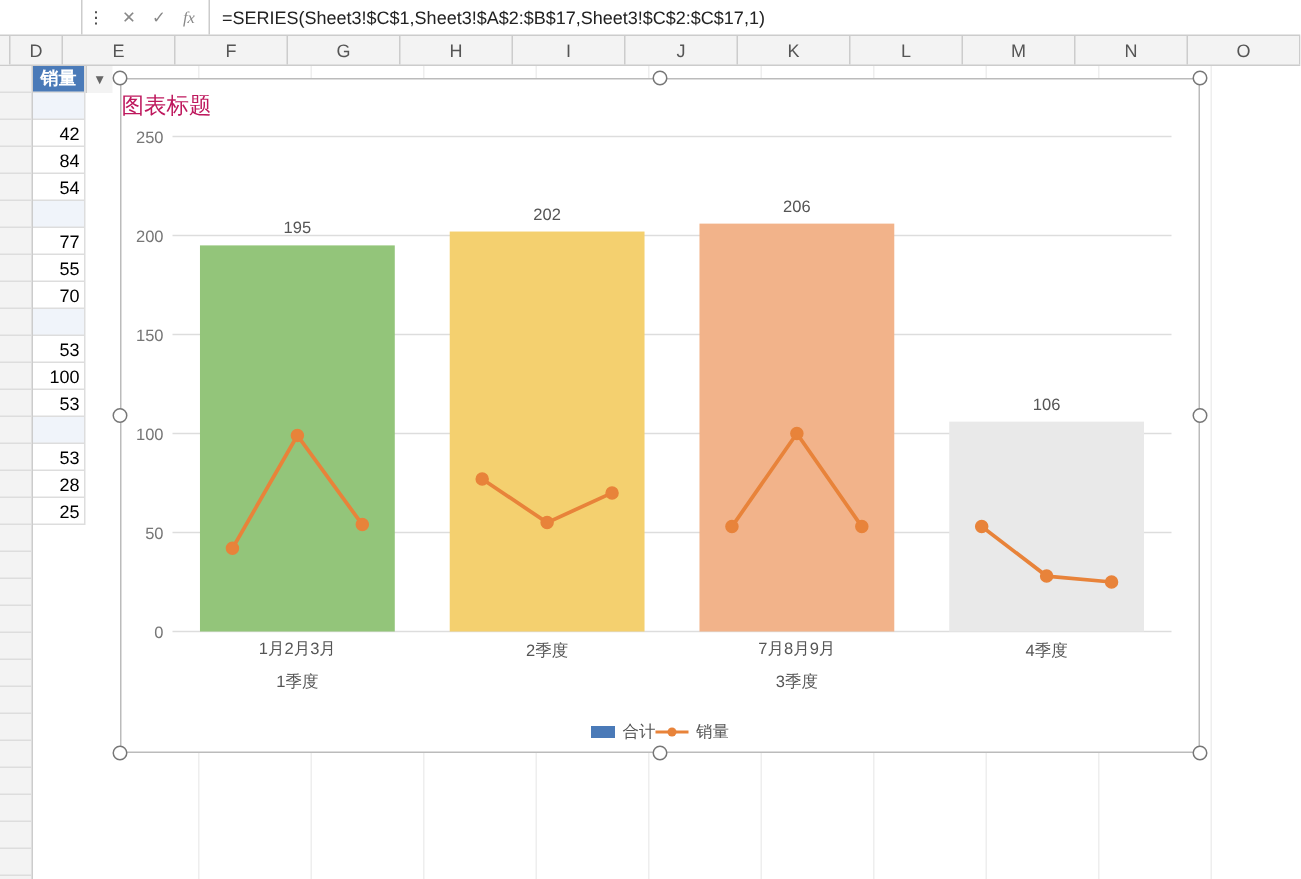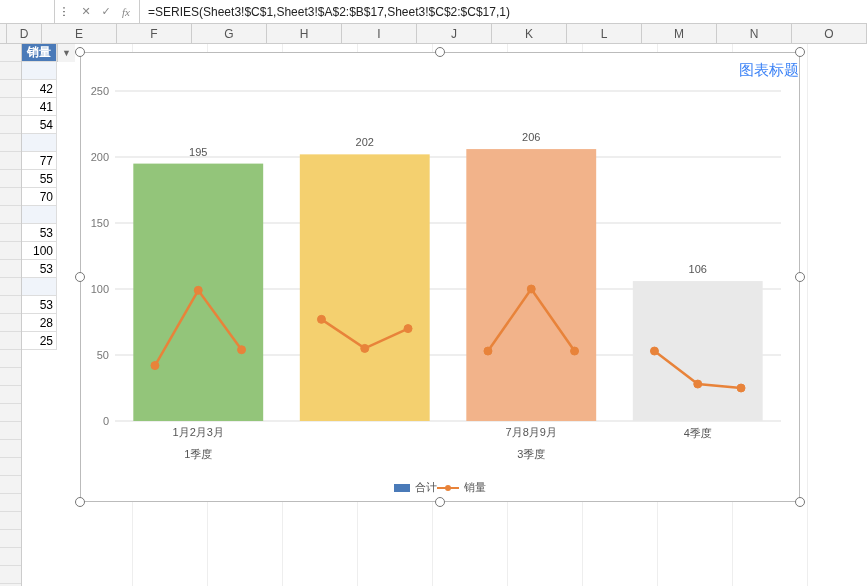--- a/index.html
+++ b/index.html
@@ -155,23 +155,23 @@
   }
   .sh-nw { left: -6px; top: -6px; }
   .sh-n  { left: 50%; top: -6px; margin-left: -5px; }
   .sh-ne { right: -6px; top: -6px; }
   .sh-w  { left: -6px; top: 50%; margin-top: -5px; }
   .sh-e  { right: -6px; top: 50%; margin-top: -5px; }
   .sh-sw { left: -6px; bottom: -6px; }
   .sh-s  { left: 50%; bottom: -6px; margin-left: -5px; }
   .sh-se { right: -6px; bottom: -6px; }
   .chart-title {
-    text-align: right;
+    text-align: left;
     font-size: 15px;
-    color: #3b82f6;
+    color: #be185d;
     padding: 8px 0 4px;
   }
   .plot {
     position: absolute;
     left: 34px;
     top: 38px;
     width: 666px;
     height: 330px;
   }
   .plot svg { width: 100%; height: 100%; overflow: visible; }
@@ -312,21 +312,21 @@
       <div class="vline" style="left:525px"></div>
       <div class="vline" style="left:600px"></div>
       <div class="vline" style="left:675px"></div>
       <div class="vline" style="left:750px"></div>
     </div>
 
     <div class="col-d">
       <div class="cell header-cell">销量</div>
       <div class="cell bgfill"></div>
       <div class="cell">42</div>
-      <div class="cell">41</div>
+      <div class="cell">84</div>
       <div class="cell">54</div>
       <div class="cell bgfill"></div>
       <div class="cell">77</div>
       <div class="cell">55</div>
       <div class="cell">70</div>
       <div class="cell bgfill"></div>
       <div class="cell">53</div>
       <div class="cell">100</div>
       <div class="cell">53</div>
       <div class="cell bgfill"></div>
@@ -393,20 +393,21 @@
       <div class="cat-axis" id="cat-axis">
           <div class="quarter-group" style="left: 18.315px; width: 129.87px;">
             <div class="month-row">
               <span>1月</span>
               <span>2月</span>
               <span>3月</span>
             </div>
             <div class="quarter-label">1季度</div>
           </div>
           <div class="quarter-group" style="left: 184.815px; width: 129.87px;">
+            <div class="quarter-label">2季度</div>
           </div>
           <div class="quarter-group" style="left: 351.315px; width: 129.87px;">
             <div class="month-row">
               <span>7月</span>
               <span>8月</span>
               <span>9月</span>
             </div>
             <div class="quarter-label">3季度</div>
           </div>
           <div class="quarter-group" style="left: 517.815px; width: 129.87px;">

